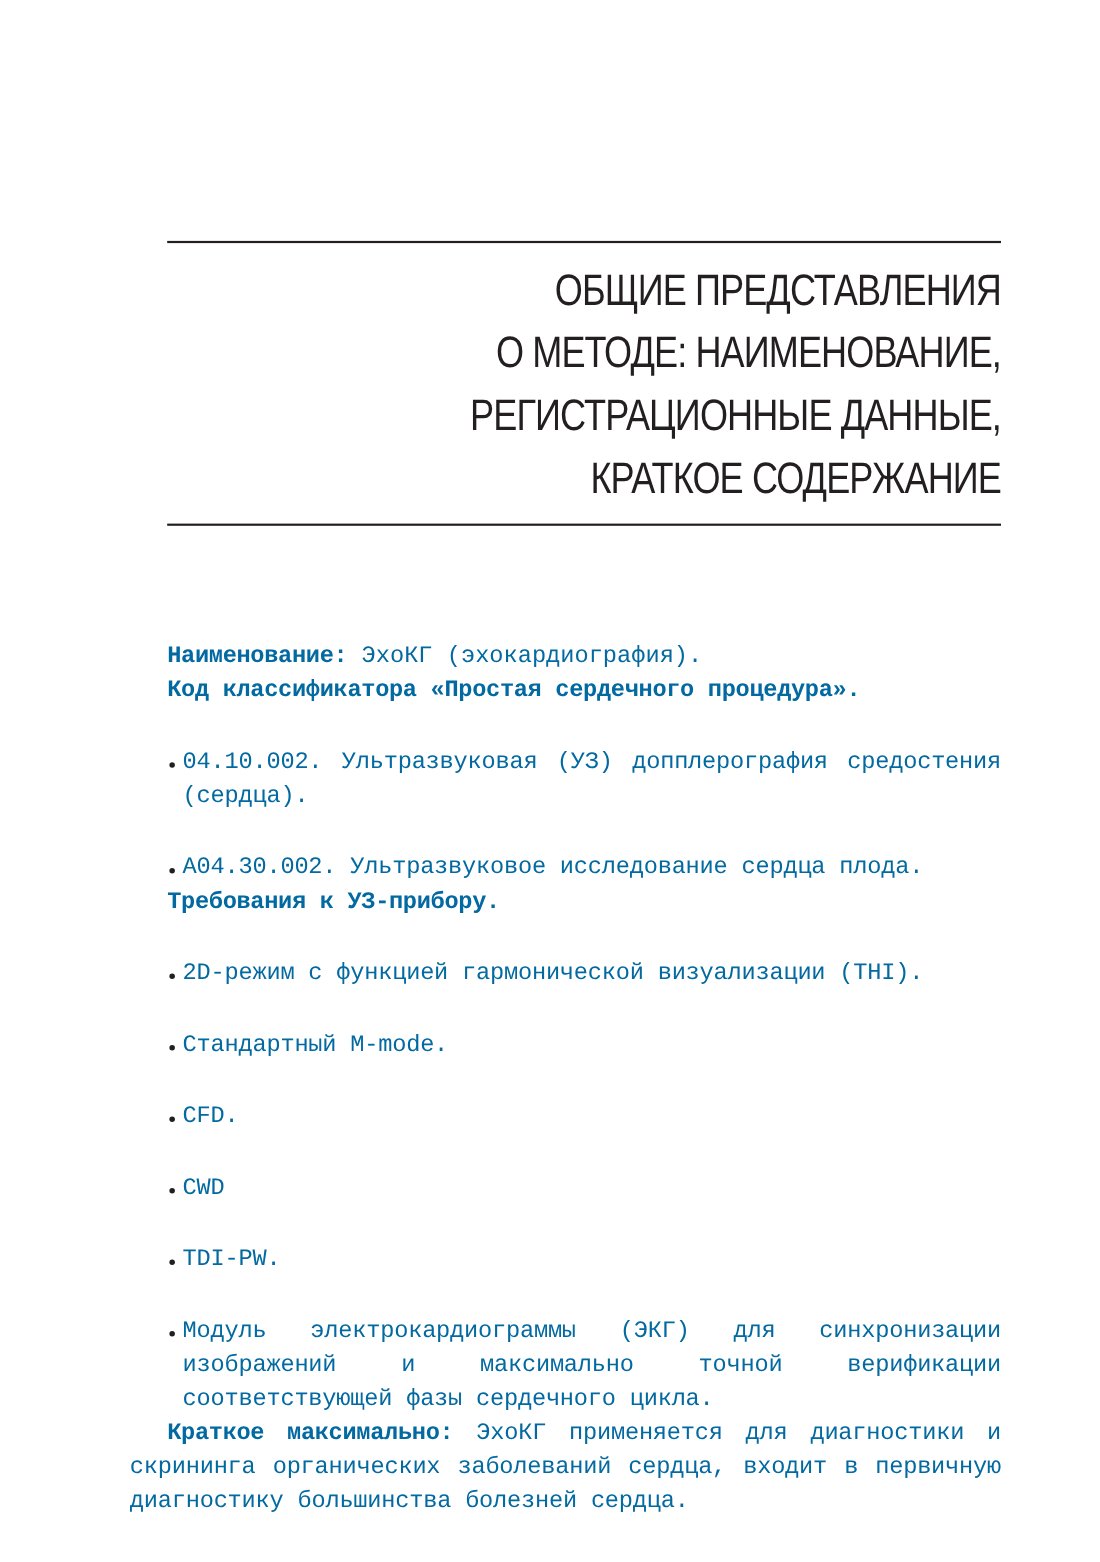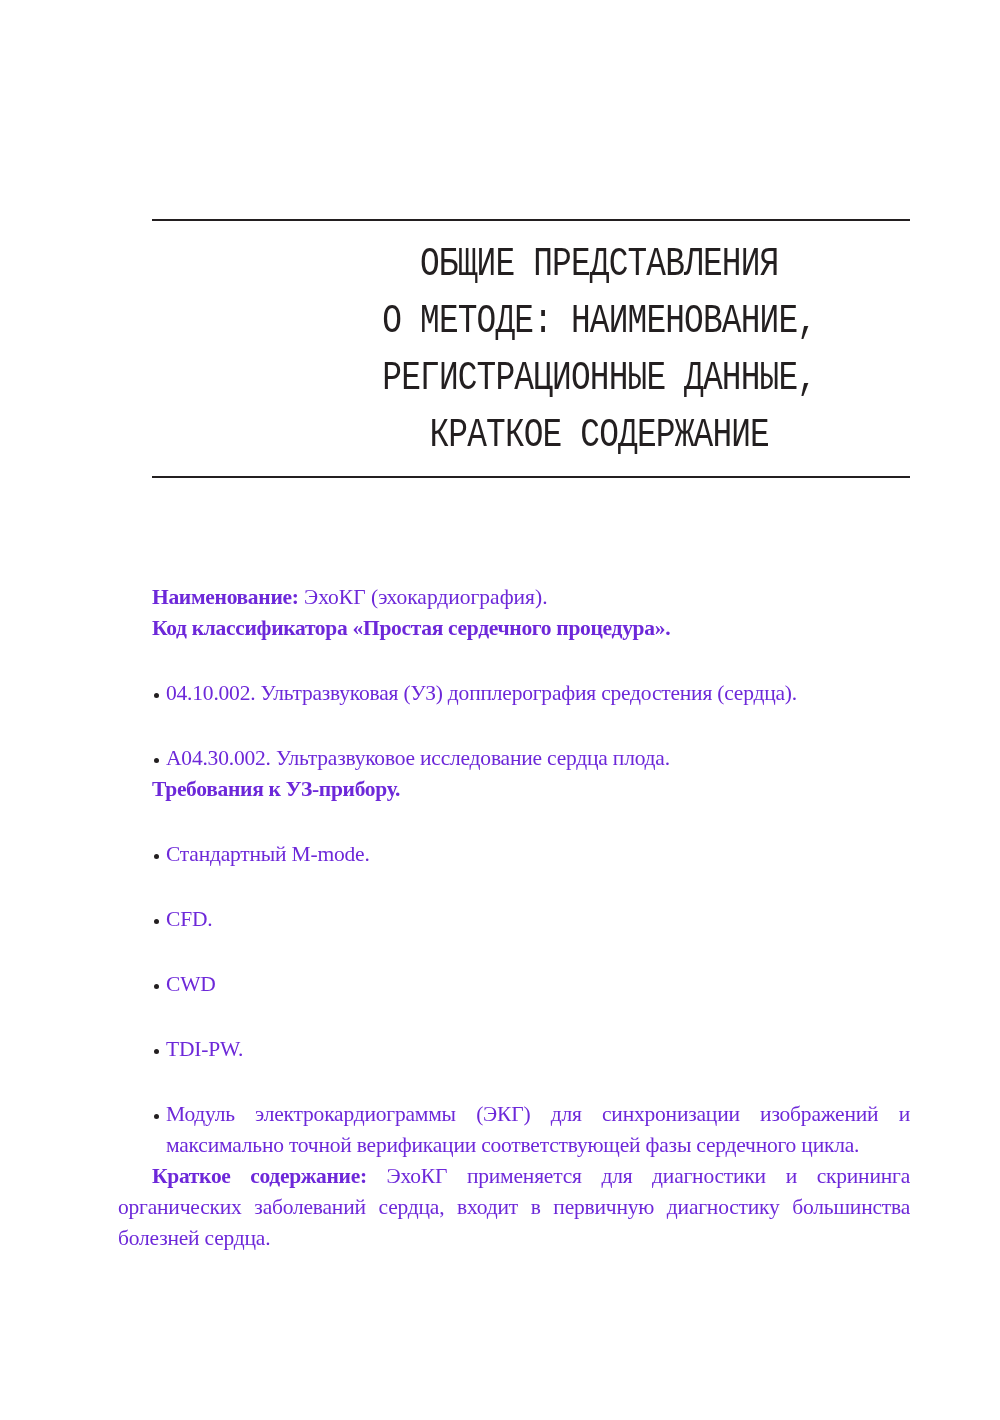--- a/index.html
+++ b/index.html
@@ -33,45 +33,45 @@
     }
     .rule.top { top: 219px; }
     .rule.bottom { top: 476px; }
 
     .chapter-title {
       position: absolute;
       left: 152px;
       top: 236px;
       width: 758px;
       margin: 0;
-      text-align: center;
-      font-family: Liberation Mono, monospace;
+      text-align: right;
+      font-family: Liberation Sans, sans-serif;
       font-weight: normal;
       font-size: 40px;
       line-height: 57px;
       color: #231f20;
       letter-spacing: -1px;
     }
     .chapter-title .tline {
       display: block;
       white-space: nowrap;
       transform-origin: right center;
       transform: scaleX(0.82);
     }
 
     
     .body {
       position: absolute;
       left: 118px;
       top: 582px;
       width: 792px;
-      font-family: Liberation Serif, serif;
+      font-family: Liberation Mono, monospace;
       font-size: 21.5px;
       line-height: 31px;
-      color: #6d28d9;
+      color: #0369a1;
     }
     .para {
       margin: 0;
       padding-left: 34px;
     }
     .para .label {
       font-weight: bold;
       letter-spacing: -0.3px;
     }
     .para .text {
@@ -155,20 +155,24 @@
         <span class="bullet"></span>
         <span>A04.30.002. Ультразвуковое исследование сердца плода.</span>
       </li>
     </ul>
 
     <p class="heading-line">Требования к УЗ-прибору.</p>
 
     <ul class="bullets">
       <li>
         <span class="bullet"></span>
+        <span>2D-режим с функцией гармонической визуализации (THI).</span>
+      </li>
+      <li>
+        <span class="bullet"></span>
         <span>Стандартный M-mode.</span>
       </li>
       <li>
         <span class="bullet"></span>
         <span>CFD.</span>
       </li>
       <li>
         <span class="bullet"></span>
         <span>CWD</span>
       </li>
@@ -176,17 +180,17 @@
         <span class="bullet"></span>
         <span>TDI-PW.</span>
       </li>
       <li>
         <span class="bullet"></span>
         <span>Модуль электрокардиограммы (ЭКГ) для синхронизации изображений и максимально точной верификации соответствующей фазы сердечного цикла.</span>
       </li>
     </ul>
 
     <p class="summary">
-      <span class="label">Краткое содержание:</span><span> ЭхоКГ применяется для диагностики и скрининга органических заболеваний сердца, входит в первичную диагностику большинства болезней сердца.</span>
+      <span class="label">Краткое максимально:</span><span> ЭхоКГ применяется для диагностики и скрининга органических заболеваний сердца, входит в первичную диагностику большинства болезней сердца.</span>
     </p>
 
   </div>
 </div>
 
 </body></html>

